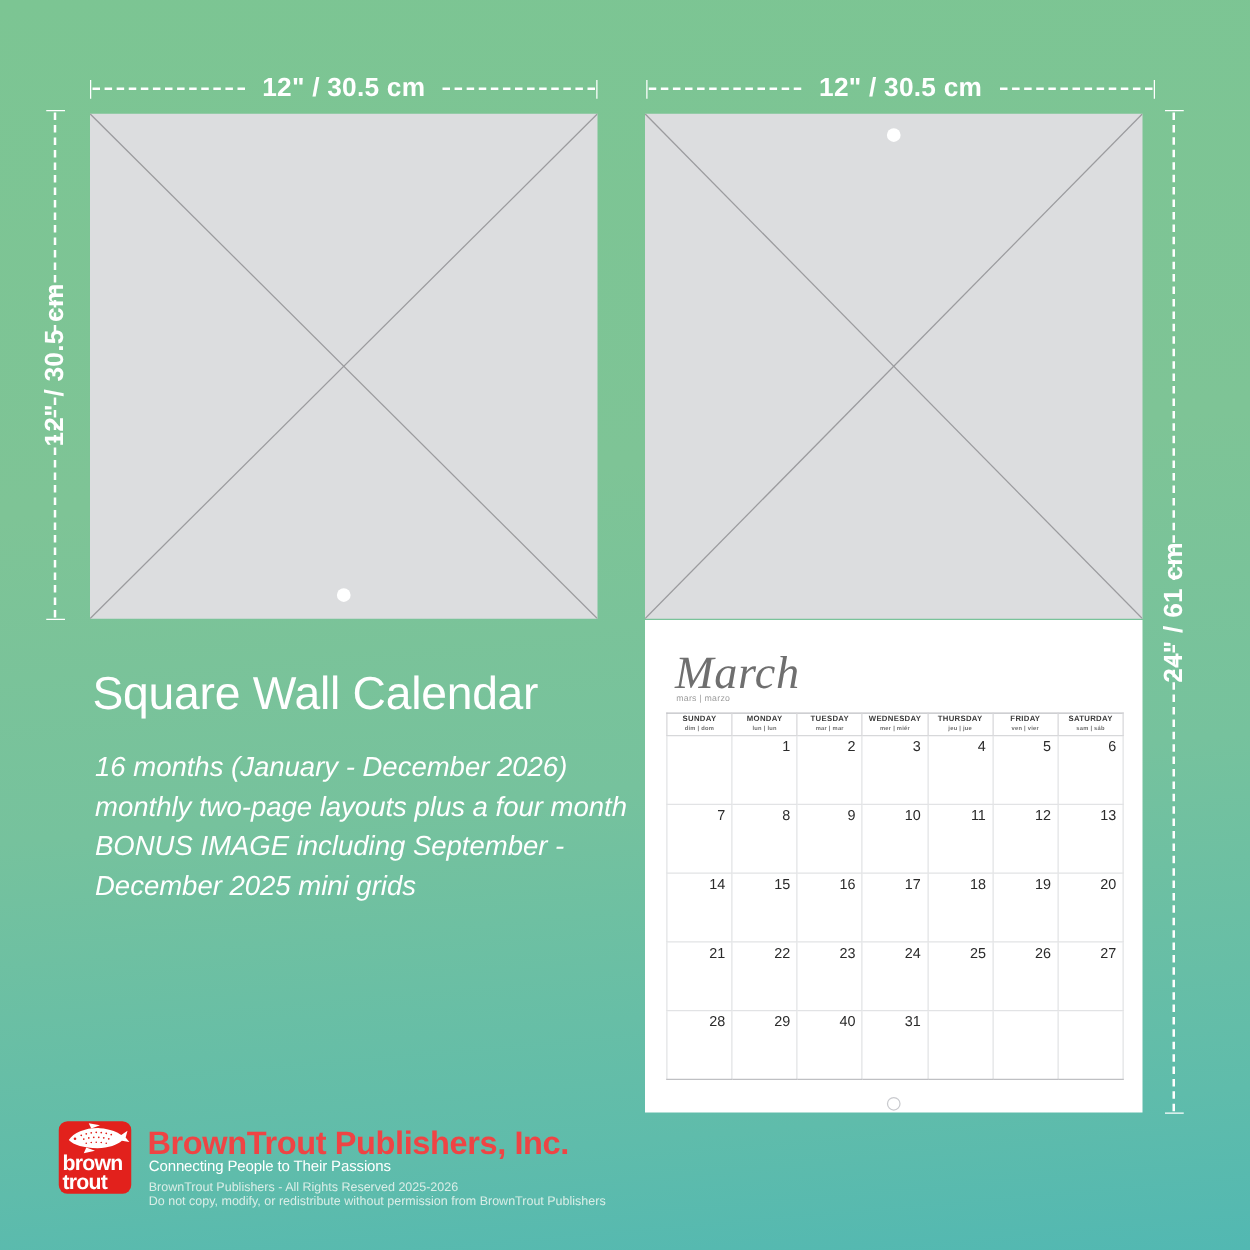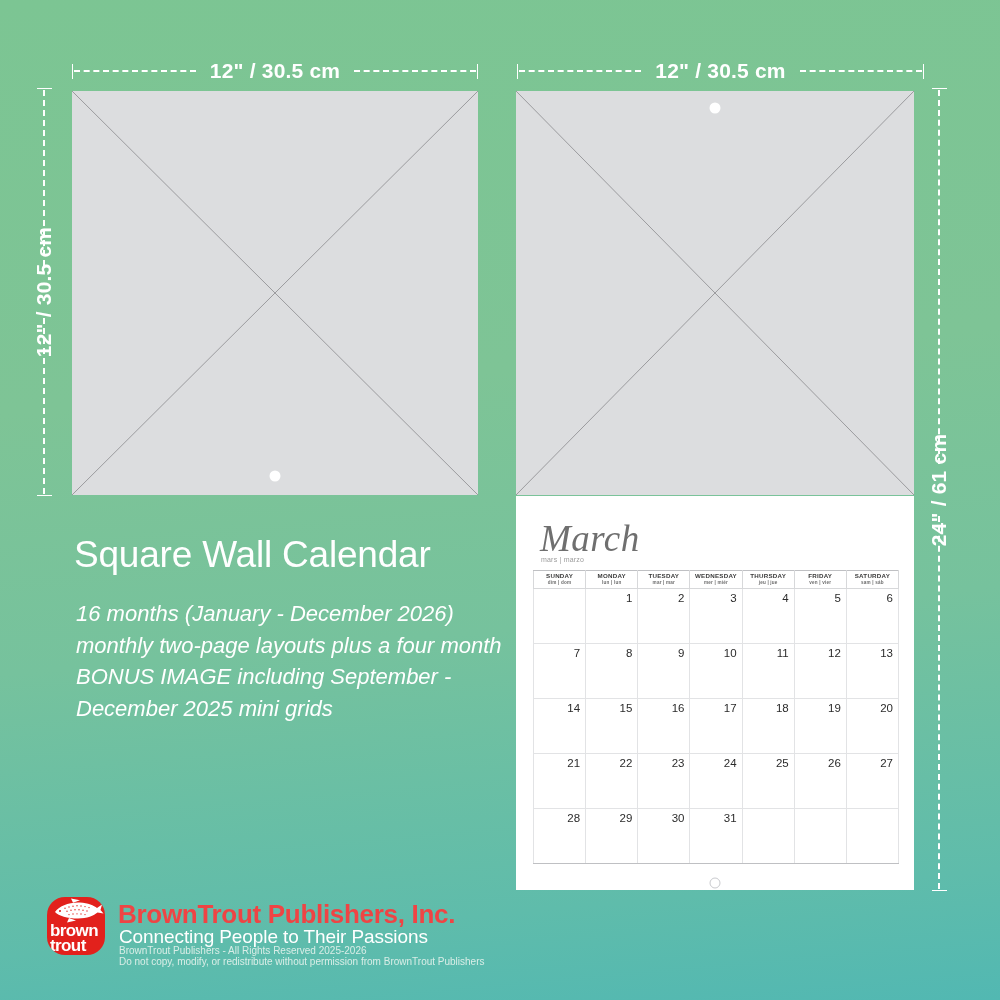--- a/index.html
+++ b/index.html
@@ -155,21 +155,21 @@
     color: #2b2b2b;
   }
   table.cal tr:last-child td { border-bottom: 1px solid #bfc0c3; margin-top: 47px; }
 
   
   .logo-box {
     position: absolute;
     left: 47px; top: 897px;
     width: 58px; height: 58px;
     background: #e2211c;
-    border-radius: 18px;
+    border-radius: 7px;
     overflow: hidden;
   }
   .logo-box svg { display: block; }
   .logo-word {
     position: absolute;
     left: 3px; right: 2px;
     color: #ffffff;
     font-weight: 700;
     font-size: 17px;
     line-height: 16px;
@@ -179,21 +179,21 @@
   .logo-word.w1 { top: 26px; }
   .logo-word.w2 { top: 41px; }
 
   .foot-name {
     position: absolute; left: 118px; top: 899px;
     color: #ef4444; font-size: 26px; font-weight: 700; letter-spacing: -.3px;
     white-space: nowrap;
   }
   .foot-tag {
     position: absolute; left: 119px; top: 926px;
-    color: #ffffff; font-size: 19px; font-weight: 400; letter-spacing: -.1px;
+    color: #ffffff; font-size: 12px; font-weight: 400; letter-spacing: -.1px;
     white-space: nowrap;
   }
   .foot-legal {
     position: absolute; left: 119px; top: 946px;
     color: #e4f2ec; font-size: 10px; line-height: 10.5px; opacity: .92;
     white-space: nowrap;
   }
 </style>
 </head>
 <body>
@@ -316,21 +316,21 @@
         <td>22</td>
         <td>23</td>
         <td>24</td>
         <td>25</td>
         <td>26</td>
         <td>27</td>
       </tr>
       <tr>
         <td>28</td>
         <td>29</td>
-        <td>30</td>
+        <td>40</td>
         <td>31</td>
         <td></td>
         <td></td>
         <td></td>
       </tr>
     </tbody>
   </table>
 
   <span class="hole outline" style="left:50%; top:98.2%;"></span>
 </div>

